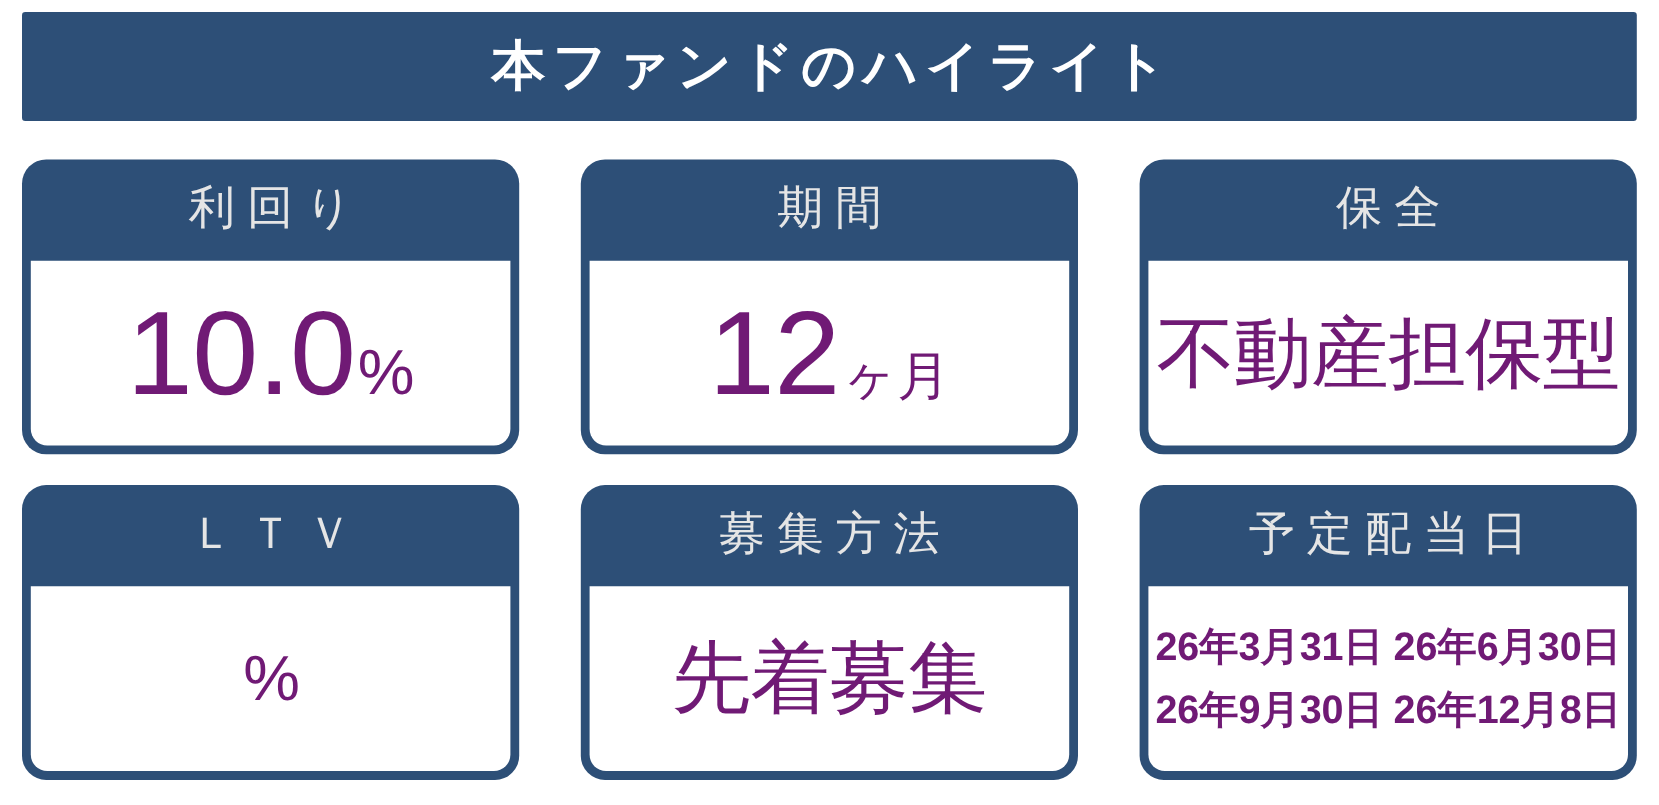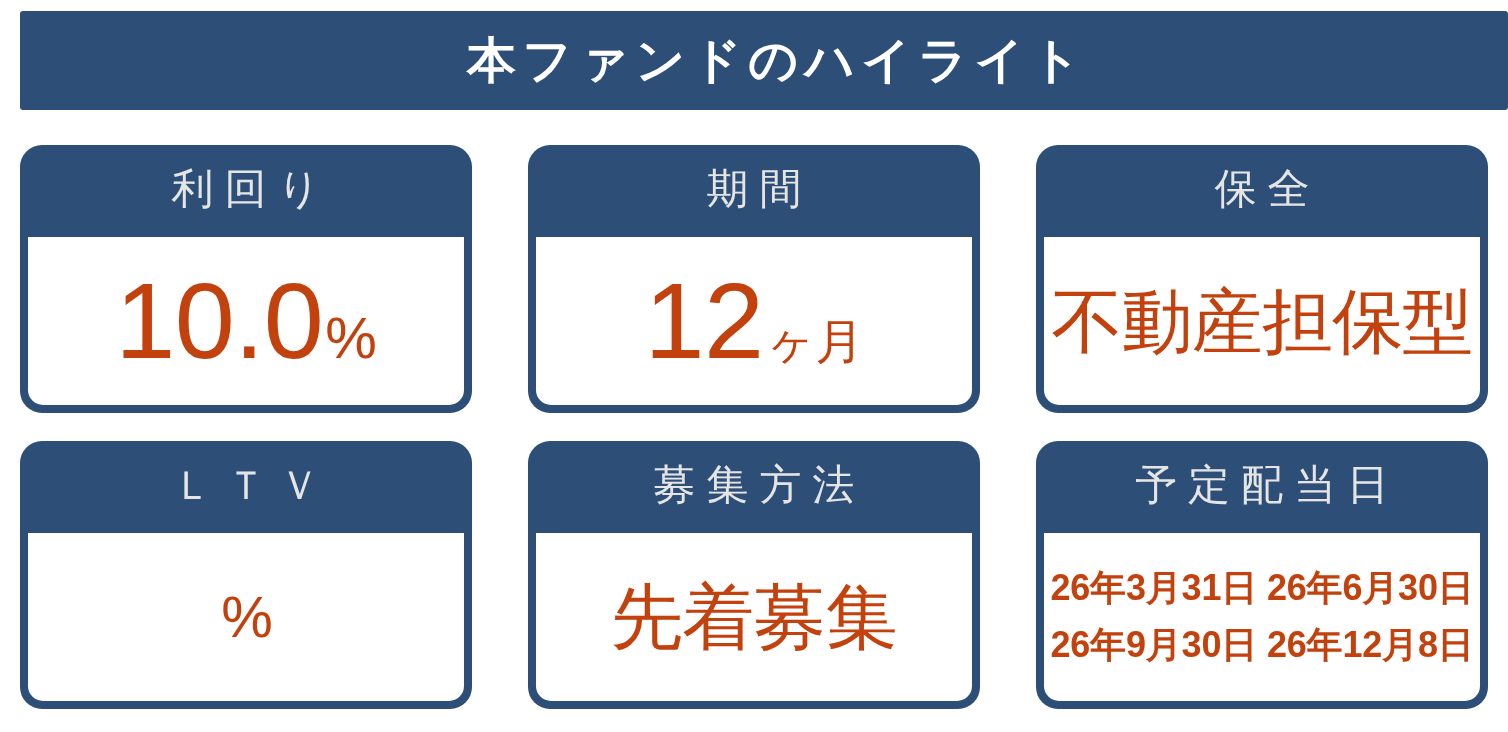--- a/index.html
+++ b/index.html
@@ -28,21 +28,20 @@
     position: absolute;
     left: 20px;
     top: 11px;
     width: 1468px;
     height: 99px;
     background: #2d4f77;
     border-radius: 3px;
     display: flex;
     align-items: center;
     justify-content: center;
-    padding-left: 20px;
   }
   .banner-title {
     color: #ffffff;
     font-size: 49px;
     font-weight: bold;
     letter-spacing: 0.13em;
     text-indent: 0.13em;
     line-height: 1;
     white-space: nowrap;
   }
@@ -95,21 +94,21 @@
   }
 
   .card-body {
     flex: 1 1 auto;
     background: #ffffff;
     margin: 0 8px 8px 8px;
     border-radius: 0 0 15px 15px;
     display: flex;
     align-items: center;
     justify-content: center;
-    color: #c2410c;
+    color: #701a75;
     box-sizing: border-box;
     overflow: hidden;
   }
 
   
   .value-row {
     display: flex;
     align-items: baseline;
     justify-content: center;
     line-height: 1;

